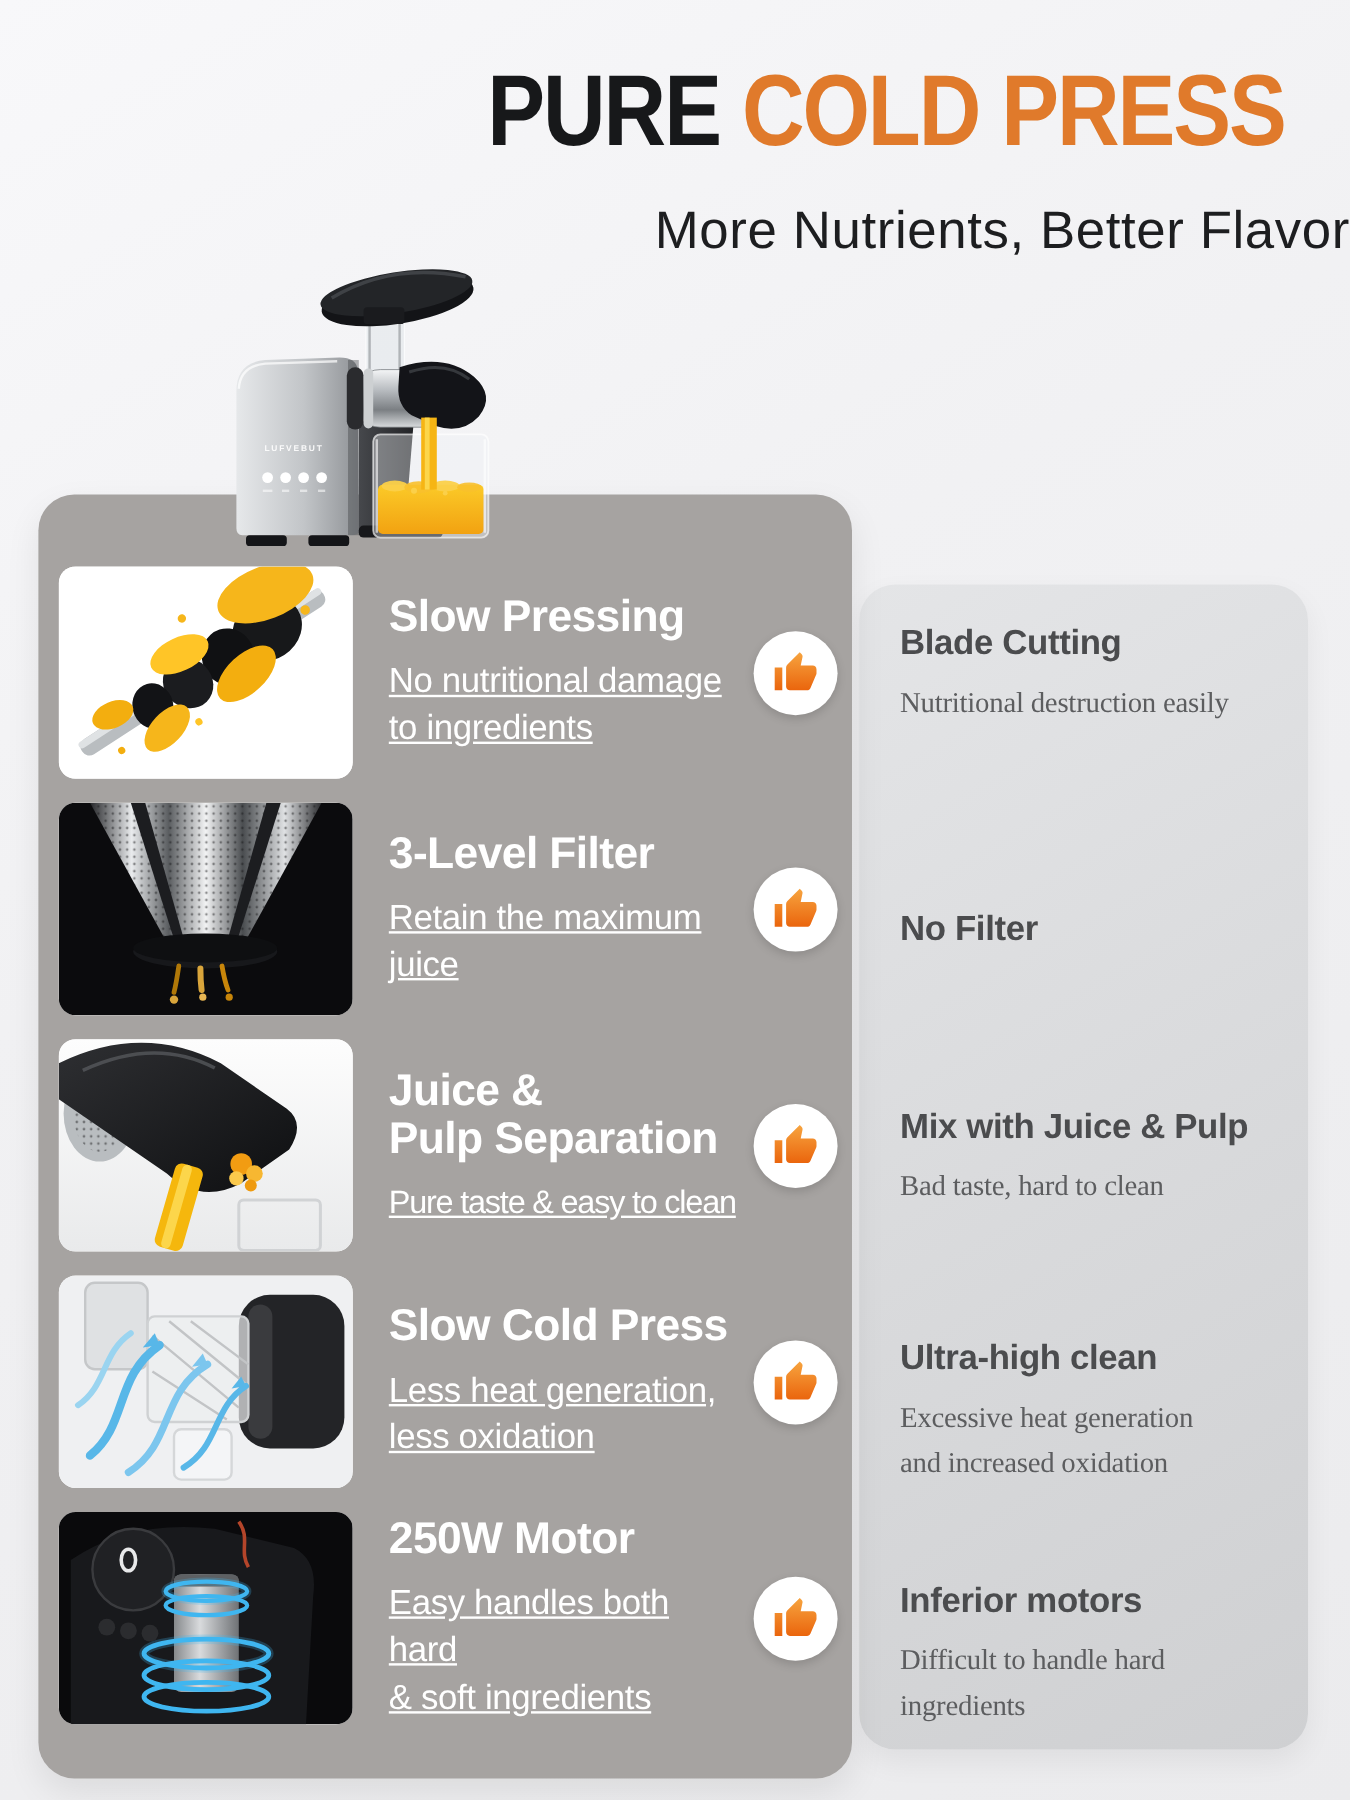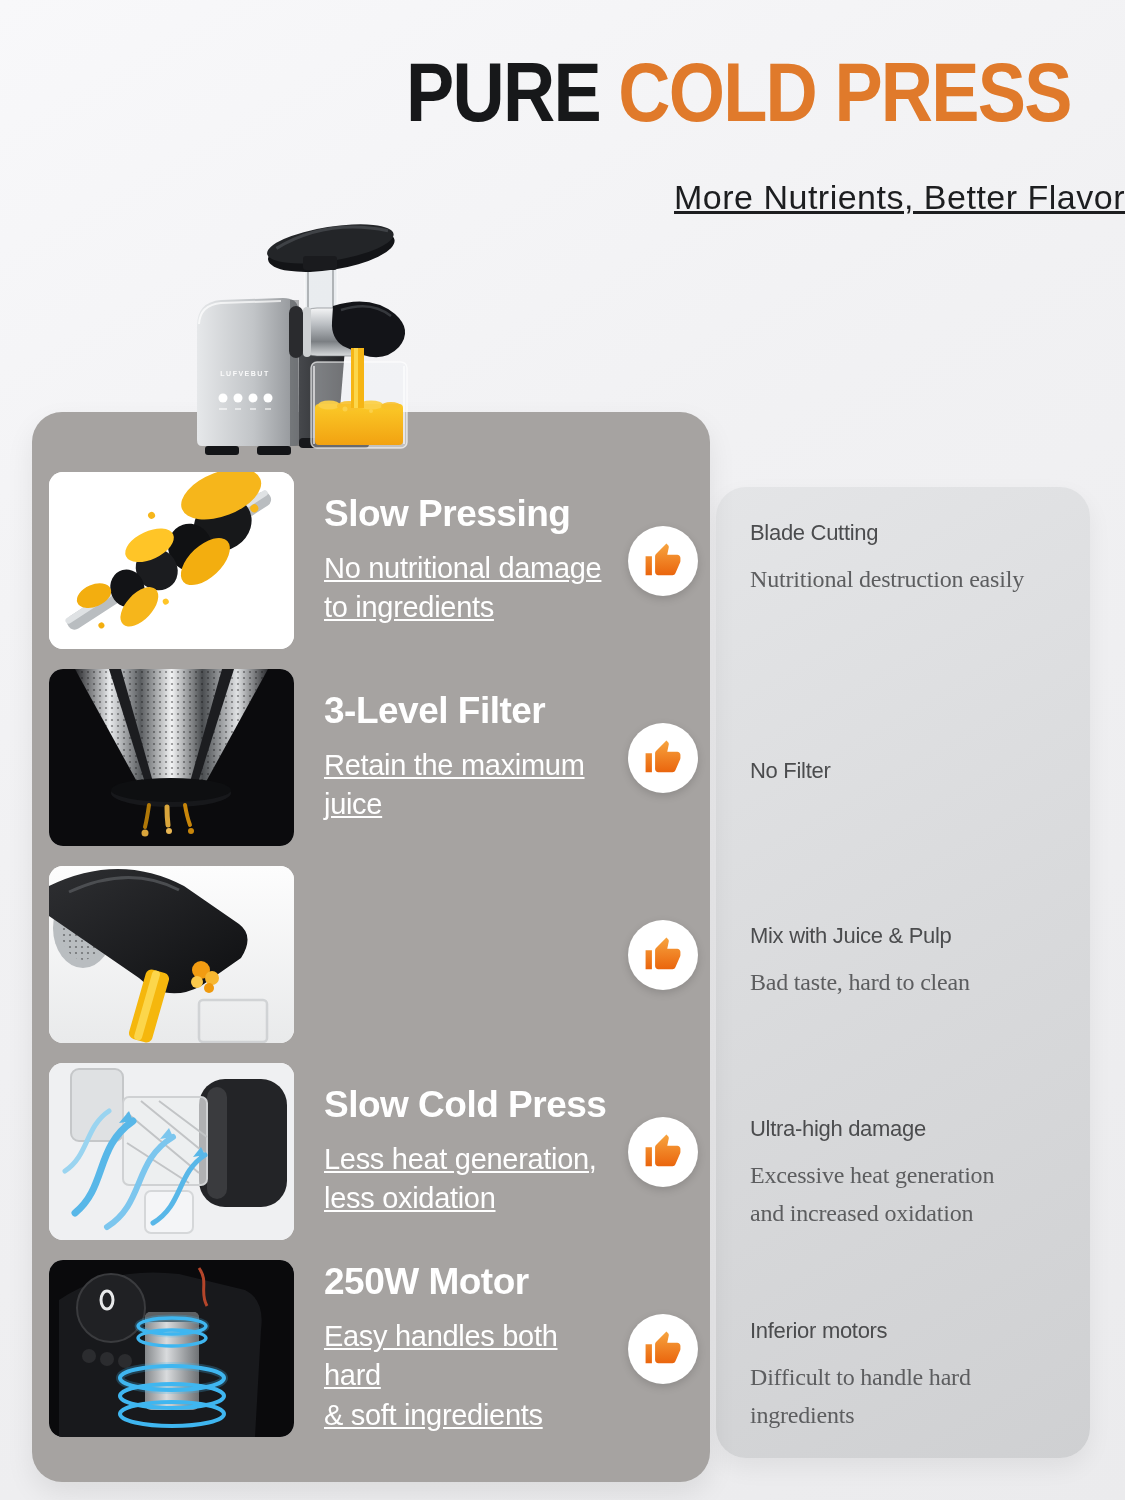--- a/index.html
+++ b/index.html
@@ -6,21 +6,21 @@
   .canvas{
     position:relative;width:1125px;height:1500px;overflow:hidden;
     background:linear-gradient(150deg,#f8f8fa 0%,#f1f1f3 40%,#ebebed 100%);
     font-family:"Liberation Sans",sans-serif;
   }
   
   .header{position:absolute;top:50px;left:0;width:100%;text-align:right;}
   .title-line{display:inline-block;transform:scaleX(.86);transform-origin:50% 50%;
     font-size:84px;font-weight:800;letter-spacing:-2px;line-height:1;color:#17181a;white-space:nowrap;}
   .title-orange{color:#e07a2b;}
-  .subtitle{margin-top:44px;font-size:34px;font-weight:500;color:#1d1e20;letter-spacing:.5px;text-decoration:underline;}
+  .subtitle{margin-top:34px;font-size:44px;font-weight:500;color:#1d1e20;letter-spacing:.5px;}
   
   .hero{position:absolute;left:185px;top:216px;width:235px;height:246px;z-index:3;}
   
   .pros-card{position:absolute;left:32px;top:412px;width:678px;height:1070px;
     background:#a6a3a1;border-radius:30px;z-index:2;
     padding:60px 8px 0 17px;box-sizing:border-box;box-shadow:0 12px 28px rgba(0,0,0,.08);}
   .pros-row{position:relative;display:flex;align-items:center;height:177px;margin-bottom:20px;}
   .thumb{width:245px;height:177px;border-radius:14px;overflow:hidden;flex:none;background:#fff;}
   .thumb svg{display:block;}
   .pros-text{flex:1;padding:0 82px 0 30px;display:flex;flex-direction:column;justify-content:space-between;}
@@ -29,21 +29,21 @@
   .pros-desc.tight{font-size:27px;letter-spacing:-1px;}
   .badge{position:absolute;right:4px;top:50%;transform:translateY(-50%);
     width:70px;height:70px;border-radius:50%;background:#fff;
     display:flex;align-items:center;justify-content:center;box-shadow:0 3px 8px rgba(0,0,0,.15);}
   
   .cons-card{position:absolute;left:716px;top:487px;width:374px;height:971px;border-radius:30px;z-index:1;
     background:linear-gradient(150deg,#e4e5e7 0%,#d8d9db 55%,#cfd0d2 100%);
     box-shadow:0 10px 24px rgba(0,0,0,.06);}
   .con{position:absolute;left:34px;right:18px;}
   .con-0{top:33px}.con-1{top:271px}.con-2{top:436px}.con-3{top:629px}.con-4{top:831px}
-  .cons-title{font-size:22px;font-weight:400;color:#4b4c4e;letter-spacing:-.3px;white-space:nowrap;}
+  .cons-title{font-size:29px;font-weight:700;color:#4b4c4e;letter-spacing:-.3px;white-space:nowrap;}
   .cons-desc{margin-top:14px;font-size:24px;color:#5c5d5f;line-height:1.6;letter-spacing:-.2px;white-space:pre-line;font-family:Liberation Serif, serif;}
 </style>
 </head>
 <body>
 
 <div class="canvas">
 
   <div class="header">
     <div class="title-line"><span>PURE</span><span class="title-orange"> COLD PRESS</span></div>
     <div class="subtitle">More Nutrients, Better Flavor</div>
@@ -237,20 +237,25 @@
           <path d="M20,26 Q80,-2 130,24" stroke="#55575b" stroke-width="3" fill="none" opacity=".8"></path>
           <rect x="88" y="104" width="24" height="72" rx="6" transform="rotate(16 100 140)" fill="#f5b70d"></rect>
           <rect x="94" y="104" width="8" height="72" rx="4" transform="rotate(16 100 140)" fill="#fcd64b"></rect>
           <circle cx="152" cy="104" r="9" fill="#f29c12"></circle>
             <circle cx="163" cy="112" r="7" fill="#f7b731"></circle>
           <circle cx="148" cy="116" r="6" fill="#fbc94c"></circle>
             <circle cx="160" cy="122" r="5" fill="#ef9a0e"></circle>
           <rect x="150" y="134" width="68" height="42" rx="4" fill="none" stroke="#c9ccce" stroke-width="2.5" opacity=".8"></rect>
         </svg>
       </div>
+      <div class="pros-text">
+        <div class="pros-title">Juice &amp;
+Pulp Separation</div>
+        <div class="pros-desc tight">Pure taste &amp; easy to clean</div>
+      </div>
       <div class="badge">
         <svg width="38" height="38" viewBox="0 0 24 24">
           <path fill="url(#tg1)" d="M1 21h4V9H1v12zM23 10c0-1.1-.9-2-2-2h-6.31l.95-4.57.03-.32c0-.41-.17-.79-.44-1.06L14.17 1 7.59 7.59C7.22 7.95 7 8.45 7 9v10c0 1.1.9 2 2 2h9c.83 0 1.54-.5 1.84-1.22l3.02-7.05c.09-.23.14-.47.14-.73v-2z"></path>
         </svg>
       </div>
     </div>
 
     <div class="pros-row">
       <div class="thumb">
         <svg width="245" height="177" viewBox="0 0 245 177">
@@ -335,21 +340,21 @@
     </div>
     <div class="con con-1">
       <div class="cons-title">No Filter</div>
       <div class="cons-desc"></div>
     </div>
     <div class="con con-2">
       <div class="cons-title">Mix with Juice &amp; Pulp</div>
       <div class="cons-desc">Bad taste, hard to clean</div>
     </div>
     <div class="con con-3">
-      <div class="cons-title">Ultra-high damage</div>
+      <div class="cons-title">Ultra-high clean</div>
       <div class="cons-desc">Excessive heat generation
 and increased oxidation</div>
     </div>
     <div class="con con-4">
       <div class="cons-title">Inferior motors</div>
       <div class="cons-desc">Difficult to handle hard
 ingredients</div>
     </div>
   </section>
 

